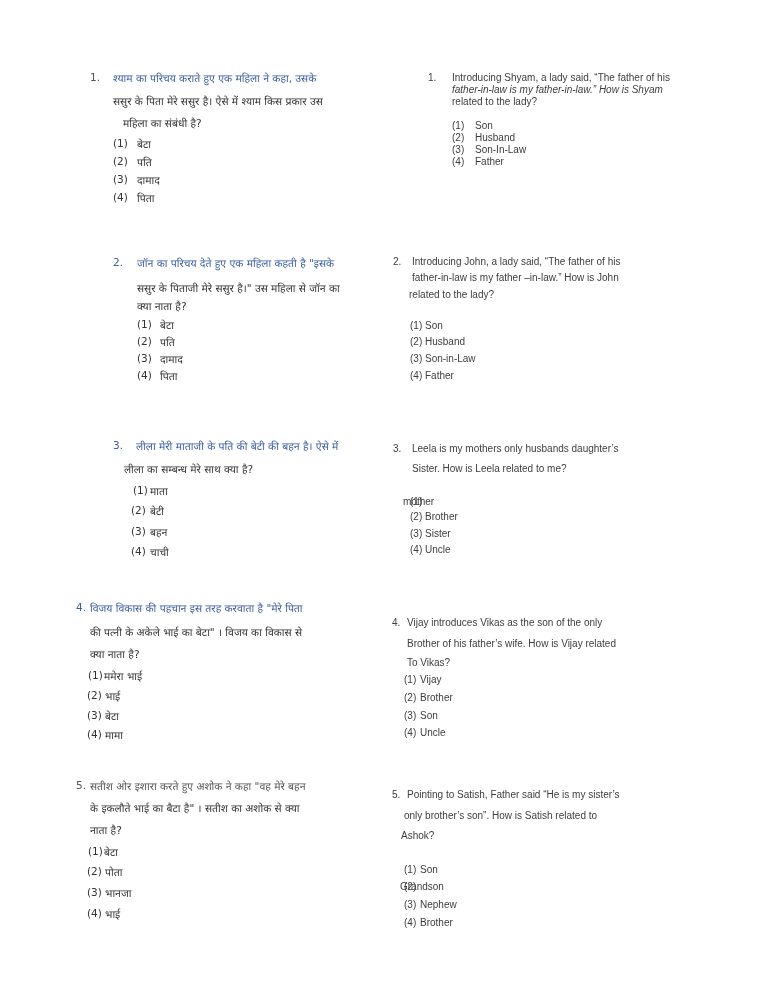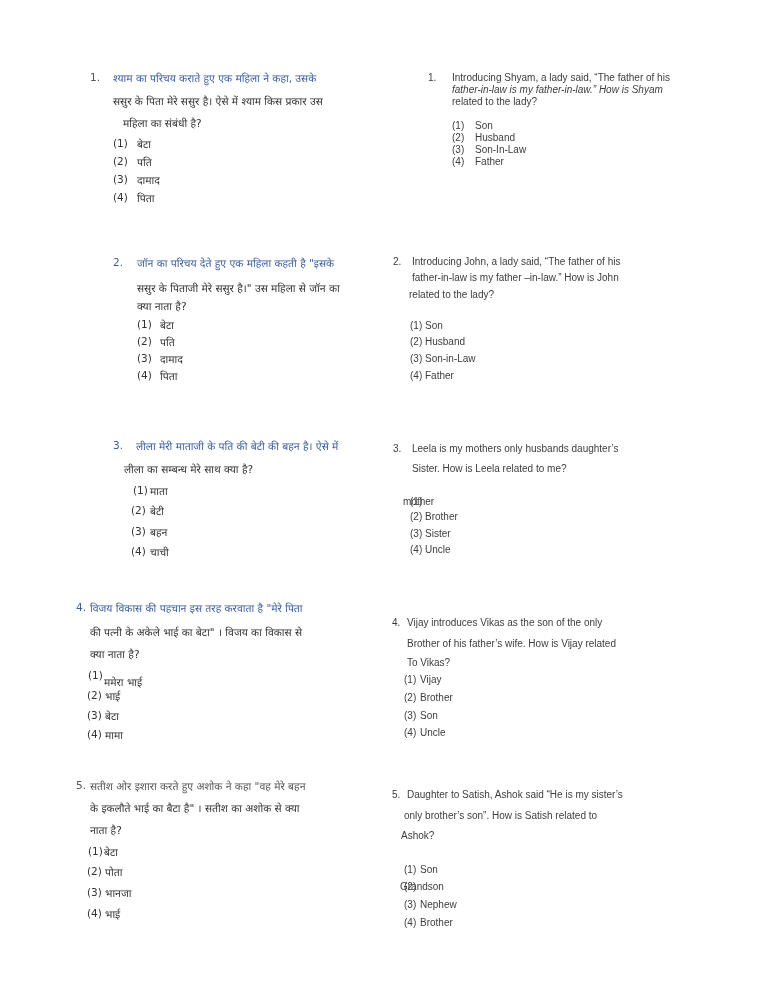--- a/index.html
+++ b/index.html
@@ -120,21 +120,21 @@
   <span class="abs en" style="left:410px; top:544px;">(4)</span>
   <span class="abs en" style="left:425px; top:544px;">Uncle</span>
 </div>
 
 <div>
   <span class="abs hi blue" style="left:76px; top:601px;">4.</span>
   <span class="abs hi blue" style="left:90px; top:601px;">विजय विकास की पहचान इस तरह करवाता है "मेरे पिता</span>
   <span class="abs hi" style="left:90px; top:625px;">की पत्नी के अकेले भाई का बेटा" । विजय का विकास से</span>
   <span class="abs hi" style="left:90px; top:647px;">क्या नाता है?</span>
   <span class="abs hi" style="left:88px; top:669px;">(1)</span>
-  <span class="abs hi" style="left:104px; top:669px;margin-top:6px;">ममेरा भाई</span>
+  <span class="abs hi" style="left:104px; top:669px;">ममेरा भाई</span>
   <span class="abs hi" style="left:87px; top:689px;">(2)</span>
   <span class="abs hi" style="left:105px; top:689px;">भाई</span>
   <span class="abs hi" style="left:87px; top:709px;">(3)</span>
   <span class="abs hi" style="left:105px; top:709px;">बेटा</span>
   <span class="abs hi" style="left:87px; top:728px;">(4)</span>
   <span class="abs hi" style="left:105px; top:728px;">मामा</span>
 </div>
 
 <div>
   <span class="abs en" style="left:392px; top:617px;">4.</span>
@@ -161,21 +161,21 @@
   <span class="abs hi" style="left:87px; top:865px;">(2)</span>
   <span class="abs hi" style="left:105px; top:865px;">पोता</span>
   <span class="abs hi" style="left:87px; top:886px;">(3)</span>
   <span class="abs hi" style="left:105px; top:886px;">भानजा</span>
   <span class="abs hi" style="left:87px; top:907px;">(4)</span>
   <span class="abs hi" style="left:105px; top:907px;">भाई</span>
 </div>
 
 <div>
   <span class="abs en" style="left:392px; top:789px;">5.</span>
-  <span class="abs en" style="left:407px; top:789px;">Daughter to Satish, Ashok said “He is my sister’s</span>
+  <span class="abs en" style="left:407px; top:789px;">Pointing to Satish, Father said “He is my sister’s</span>
   <span class="abs en" style="left:404px; top:810px;">only brother’s son”.  How is Satish related to</span>
   <span class="abs en" style="left:401px; top:830px;">Ashok?</span>
   <span class="abs en" style="left:404px; top:864px;">(1)</span>
   <span class="abs en" style="left:420px; top:864px;">Son</span>
   <span class="abs en" style="left:404px; top:881px;">(2)</span>
   <span class="abs en" style="left:400px; top:881px;">Grandson</span>
   <span class="abs en" style="left:404px; top:899px;">(3)</span>
   <span class="abs en" style="left:420px; top:899px;">Nephew</span>
   <span class="abs en" style="left:404px; top:917px;">(4)</span>
   <span class="abs en" style="left:420px; top:917px;">Brother</span>

